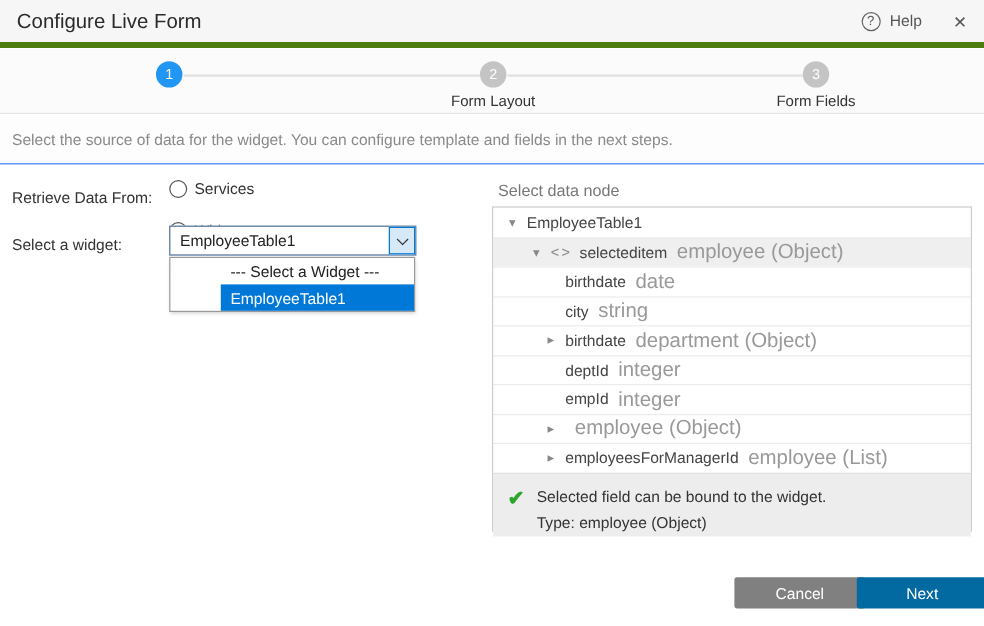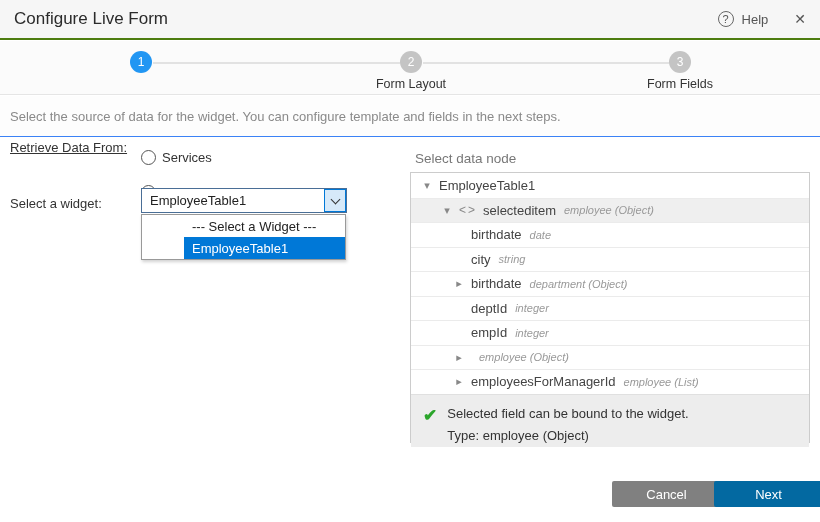--- a/index.html
+++ b/index.html
@@ -6,21 +6,21 @@
   html,body { width:820px; height:522px; }
   body {
     font-family:"Liberation Sans", sans-serif;
     font-size:13px; color:#333; background:#fff;
     position:relative; overflow:hidden;
   }
 
   
   .header {
     position:absolute; top:0; left:0; width:820px; height:40px;
-    background:#f6f6f6; border-bottom:2px solid #4d7c0f;
+    background:#f6f6f6; border-bottom:5px solid #4d7c0f;
     display:flex; align-items:center; padding:0 14px;
   }
   .title { font-size:17px; color:#2b2b2b; }
   .header-right { margin-left:auto; display:flex; align-items:center; gap:8px; }
   .help-icon {
     width:16px; height:16px; border:1px solid #666; border-radius:50%;
     color:#555; font-size:11px; display:flex; align-items:center; justify-content:center;
     cursor:pointer;
   }
   .help-label { color:#555; cursor:pointer; }
@@ -49,21 +49,21 @@
 
   
   .desc-band {
     position:absolute; top:96px; left:0; width:820px; height:41px;
     border-bottom:1px solid #3b82f6; display:flex; align-items:center;
     padding:0 10px; color:#8a8a8a; background:#fdfdfd;
   }
 
   
   .lbl { position:absolute; color:#333; }
-  .lbl-retrieve { left:10px; top:140px;text-decoration:underline; }
+  .lbl-retrieve { left:10px; top:157px; }
   .lbl-widget { left:10px; top:196px; }
 
   .radio-row { position:absolute; left:141px; top:150px; display:flex; gap:20px;flex-direction:column; }
   .radio-item { display:flex; align-items:center; gap:6px; cursor:pointer; }
   .radio-circle {
     width:15px; height:15px; border:1.5px solid #555; border-radius:50%;
     display:flex; align-items:center; justify-content:center; background:#fff;
   }
   .radio-circle .dot { width:7px; height:7px; border-radius:50%; background:transparent; }
   .radio-item.checked .radio-circle .dot { background:#1a1a1a; }
@@ -98,21 +98,21 @@
   }
   .tree-row {
     height:24.5px; display:flex; align-items:center; flex:none;
     border-top:1px solid #ebebeb; cursor:pointer;
   }
   .tree-row:first-child { border-top:none; }
   .tree-row.selected { background:#efefef; }
   .arrow { color:#888; font-size:11px; width:12px; text-align:center; margin-right:6px; flex:none; }
   .code-glyph { color:#888; font-size:12px; letter-spacing:2px; margin-right:6px; flex:none; }
   .node-name { color:#444; }
-  .node-type { font-style:italic; color:#999; font-size:11px; margin-left:8px; }
+  .node-type { color:#999; font-size:17px; margin-left:8px; }
   .ind0 { padding-left:10px; }
   .ind1 { padding-left:30px; }
   .ind2 { padding-left:60px; }
   .ind2.has-arrow { padding-left:42px; }
 
   .tree-message {
     flex:1; background:#ededed; border-top:1px solid #e0e0e0;
     display:flex; padding:8px 12px 0 10px;
   }
   .check-icon { color:#2ba52b; font-size:17px; font-weight:bold; margin:2px 10px 0 2px; flex:none; }

